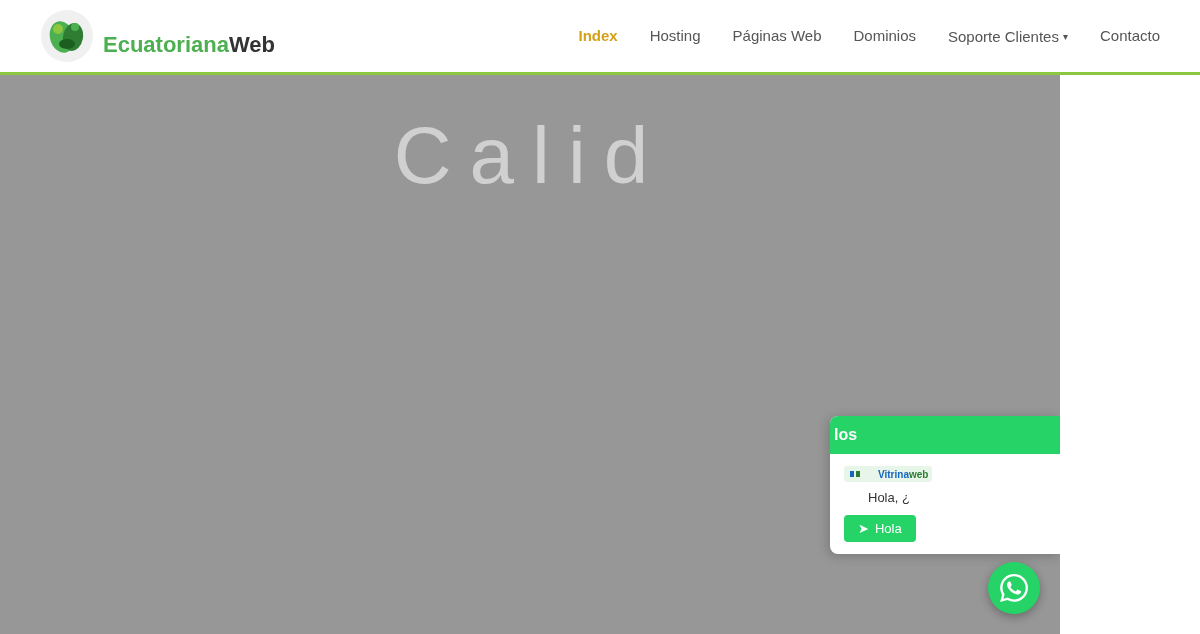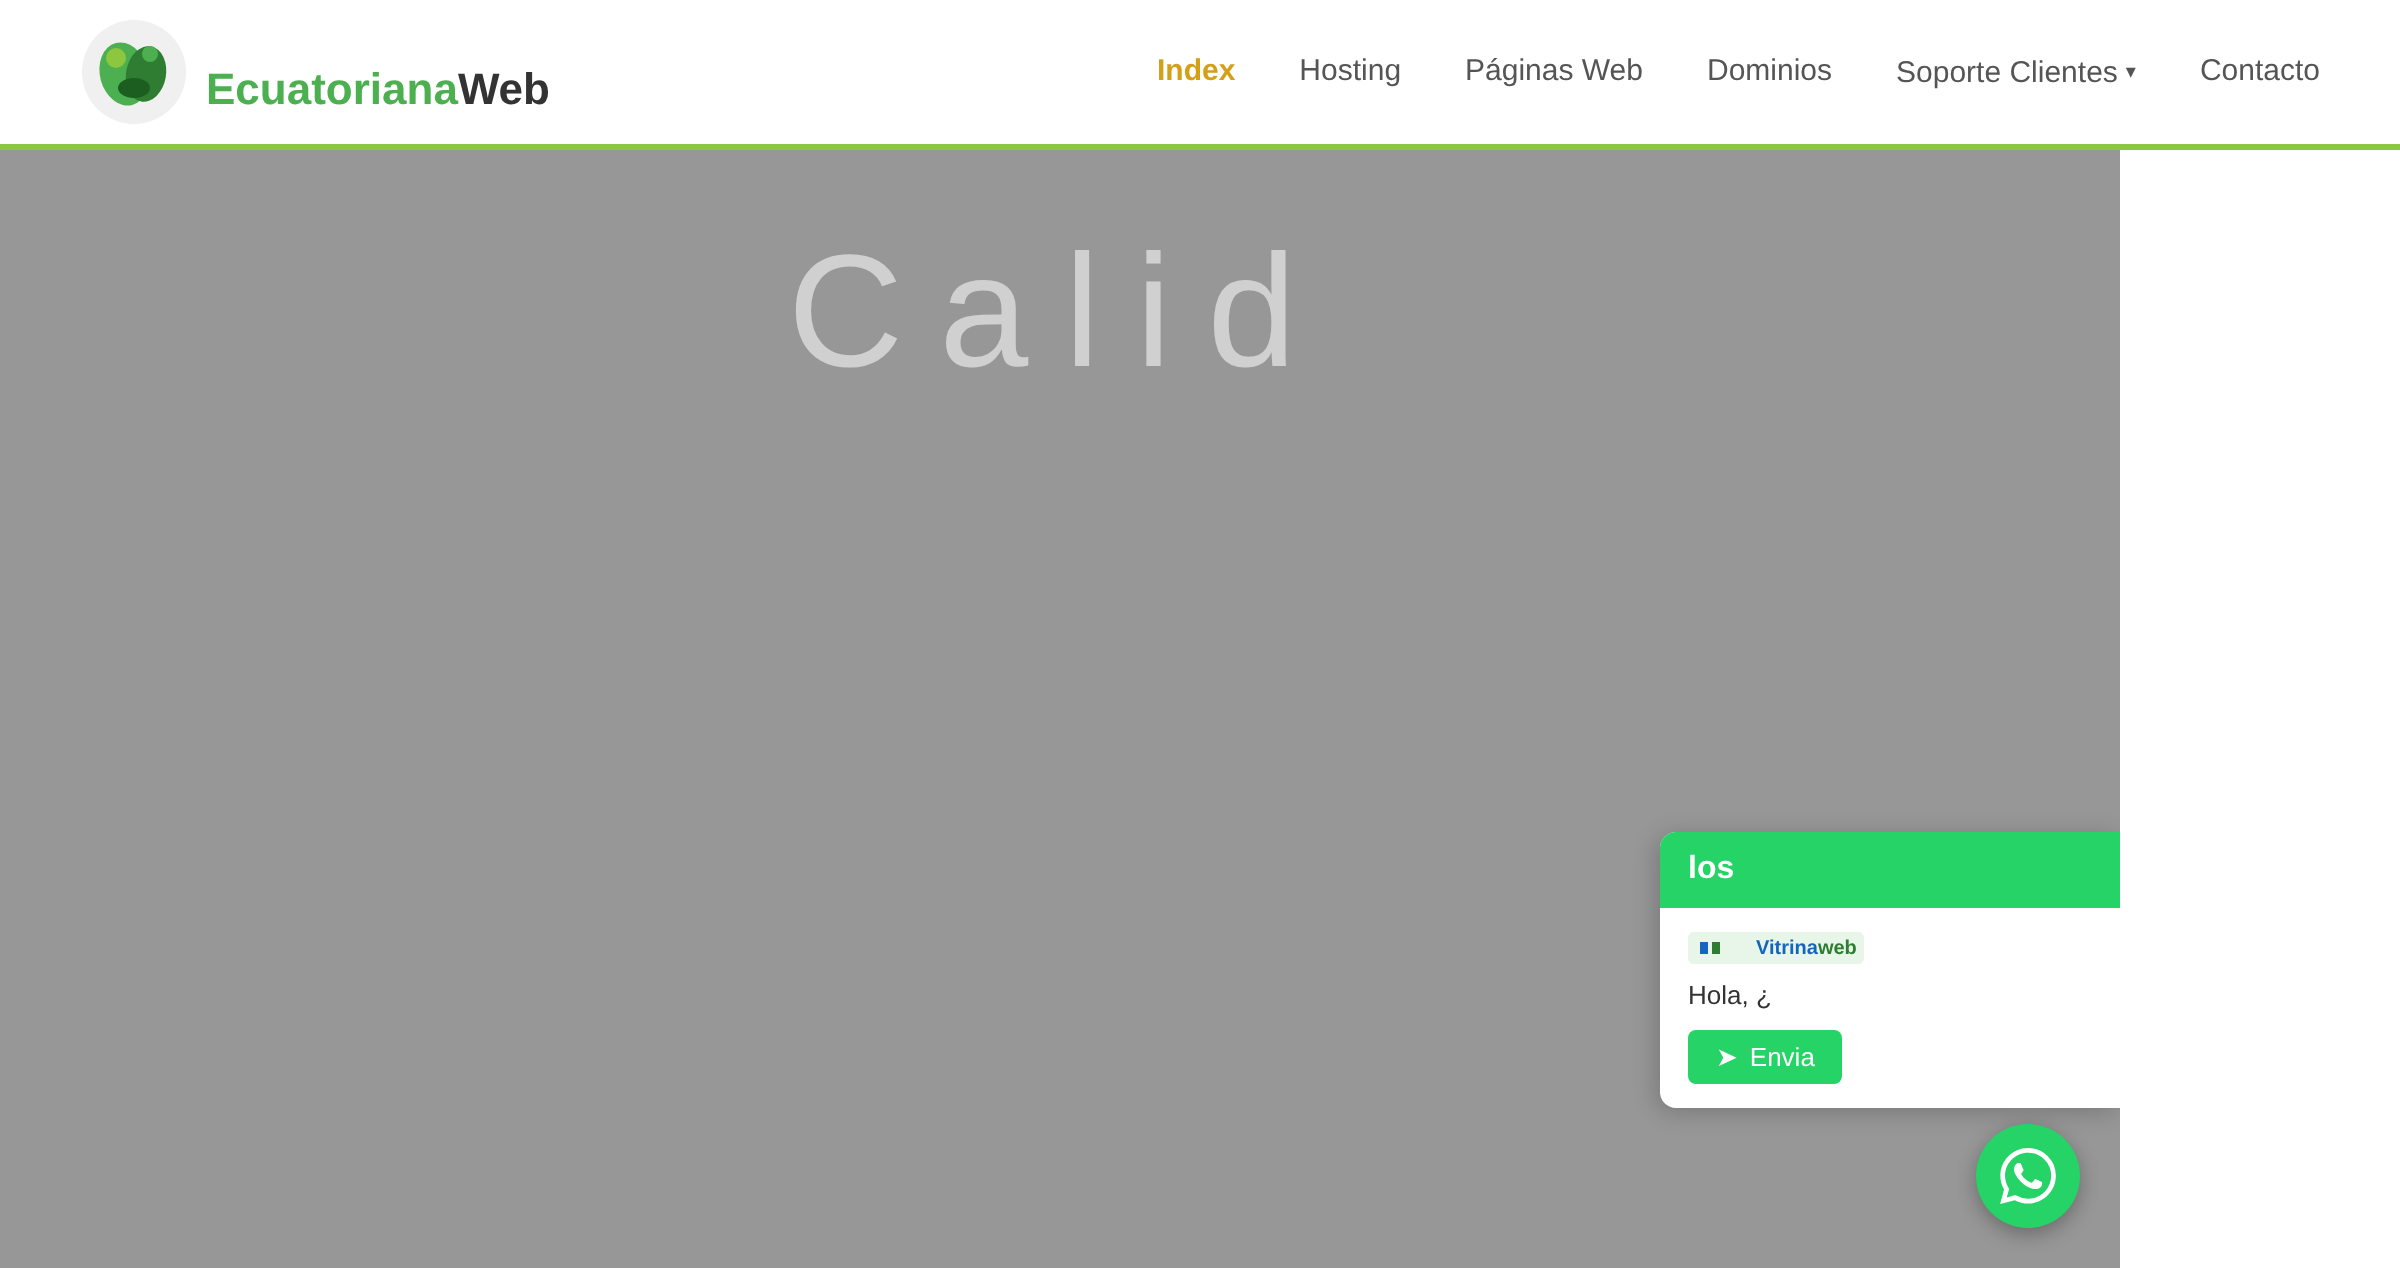--- a/index.html
+++ b/index.html
@@ -112,36 +112,37 @@
       width: 230px;
       background: #ffffff;
       border-radius: 8px 0 0 8px;
       box-shadow: -2px 2px 12px rgba(0,0,0,0.2);
       overflow: hidden;
     }
 
     .chat-popup-header {
       background: #25d366;
       color: white;
-      padding: 10px 14px;
+      padding: 10px 4px;
       font-size: 14px;
       font-weight: bold;
       display: flex;
       align-items: center;
       gap: 8px;
     }
 
     .chat-popup-body {
       padding: 12px 14px;
     }
 
     .chat-popup-greeting {
       font-size: 13px;
       color: #333;
       margin-bottom: 10px;
+      margin-left: 24px;
     }
 
     .chat-popup-send {
       background: #25d366;
       color: white;
       border: none;
       border-radius: 4px;
       padding: 6px 14px;
       font-size: 13px;
       cursor: pointer;
@@ -265,21 +266,21 @@
             <rect x="8" y="4" width="4" height="6" fill="#2e7d32"></rect>
           </svg>
           <span class="vitrina-text">
             <span class="v-blue">Vitrina</span><span class="v-green">web</span>
           </span>
         </div>
       </div>
       <div class="chat-popup-greeting">Hola, ¿</div>
       <button class="chat-popup-send">
         <span>➤</span>
-        <span>Envia</span>
+        <span>Hola</span>
       </button>
     </div>
   </div>
 
   <div class="whatsapp-btn">
     <svg class="whatsapp-icon-svg" viewBox="0 0 24 24" xmlns="http://www.w3.org/2000/svg">
       <path d="M17.472 14.382c-.297-.149-1.758-.867-2.03-.967-.273-.099-.471-.148-.67.15-.197.297-.767.966-.94 1.164-.173.199-.347.223-.644.075-.297-.15-1.255-.463-2.39-1.475-.883-.788-1.48-1.761-1.653-2.059-.173-.297-.018-.458.13-.606.134-.133.298-.347.446-.52.149-.174.198-.298.298-.497.099-.198.05-.371-.025-.52-.075-.149-.669-1.612-.916-2.207-.242-.579-.487-.5-.669-.51-.173-.008-.371-.01-.57-.01-.198 0-.52.074-.792.372-.272.297-1.04 1.016-1.04 2.479 0 1.462 1.065 2.875 1.213 3.074.149.198 2.096 3.2 5.077 4.487.709.306 1.262.489 1.694.625.712.227 1.36.195 1.871.118.571-.085 1.758-.719 2.006-1.413.248-.694.248-1.289.173-1.413-.074-.124-.272-.198-.57-.347m-5.421 7.403h-.004a9.87 9.87 0 01-5.031-1.378l-.361-.214-3.741.982.998-3.648-.235-.374a9.86 9.86 0 01-1.51-5.26c.001-5.45 4.436-9.884 9.888-9.884 2.64 0 5.122 1.03 6.988 2.898a9.825 9.825 0 012.893 6.994c-.003 5.45-4.437 9.884-9.885 9.884m8.413-18.297A11.815 11.815 0 0012.05 0C5.495 0 .16 5.335.157 11.892c0 2.096.547 4.142 1.588 5.945L.057 24l6.305-1.654a11.882 11.882 0 005.683 1.448h.005c6.554 0 11.89-5.335 11.893-11.893a11.821 11.821 0 00-3.48-8.413z"></path>
     </svg>
   </div>
 </div>

